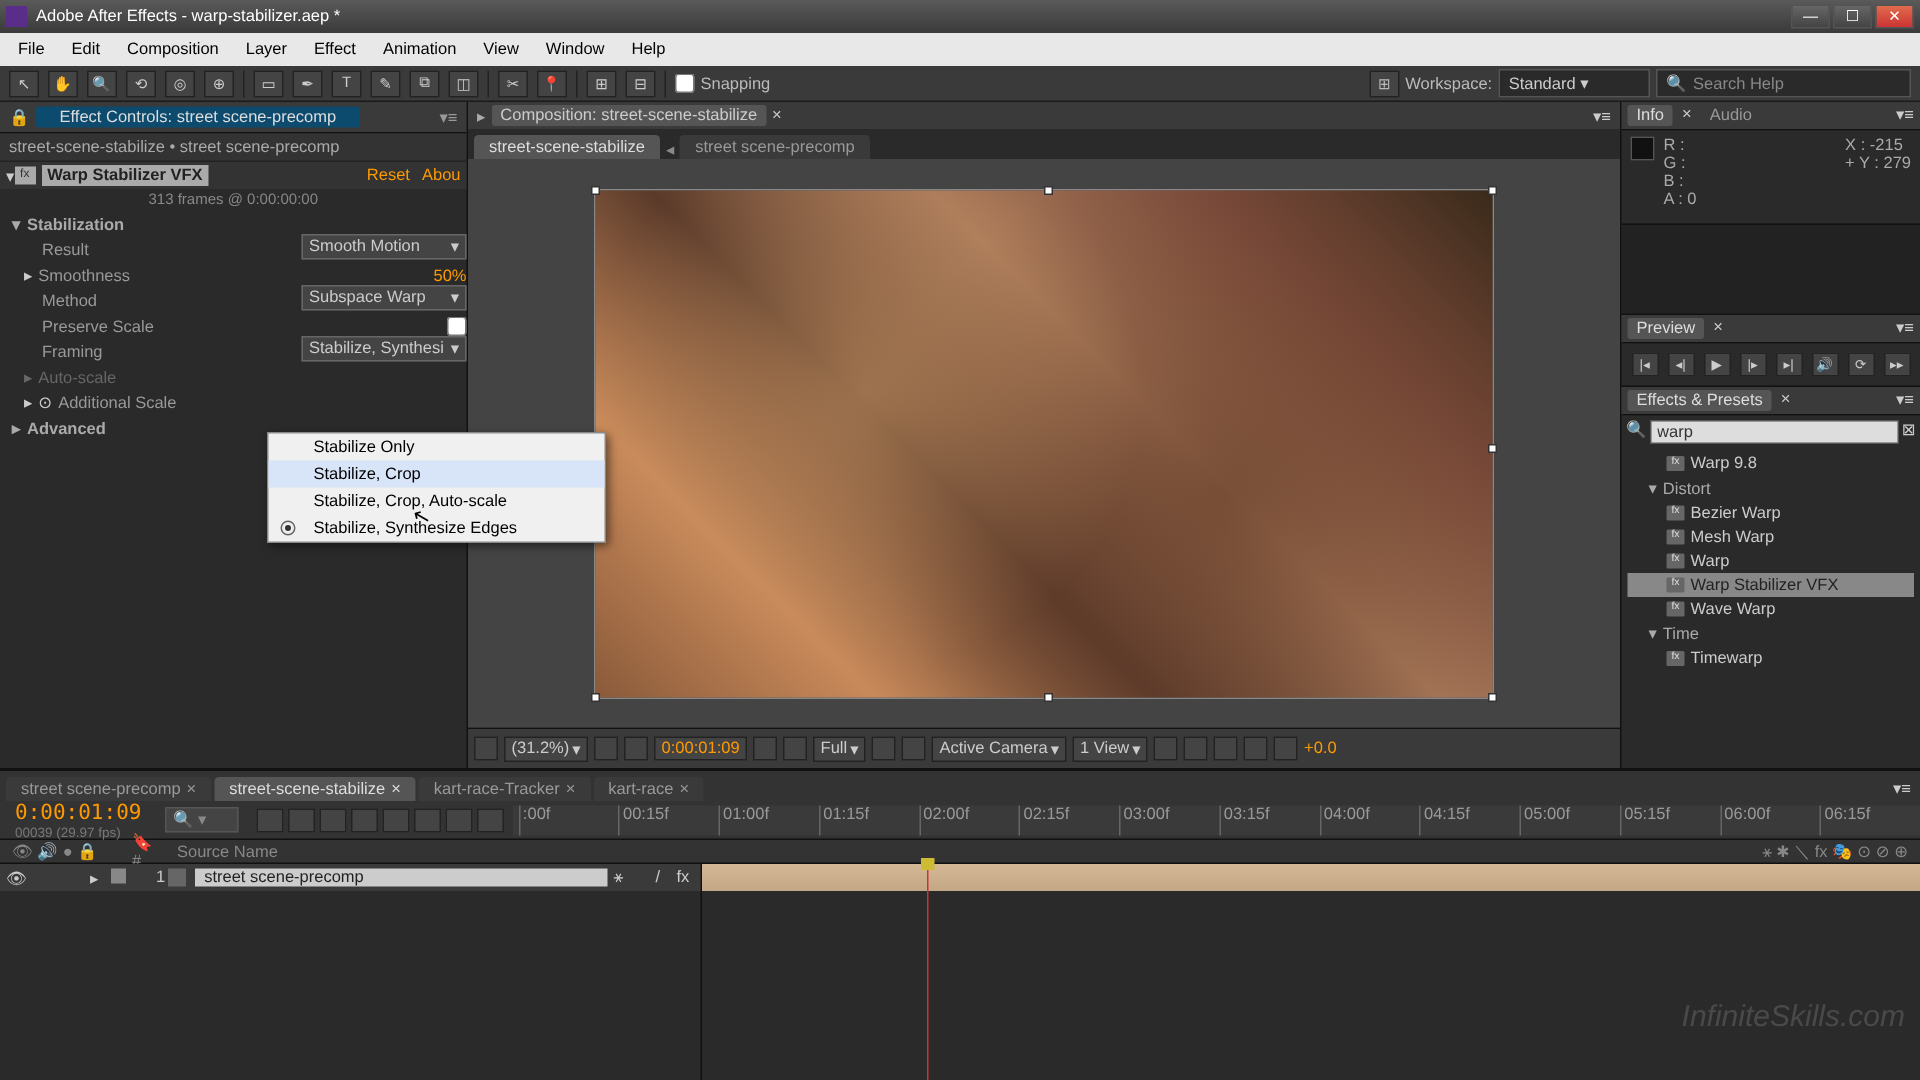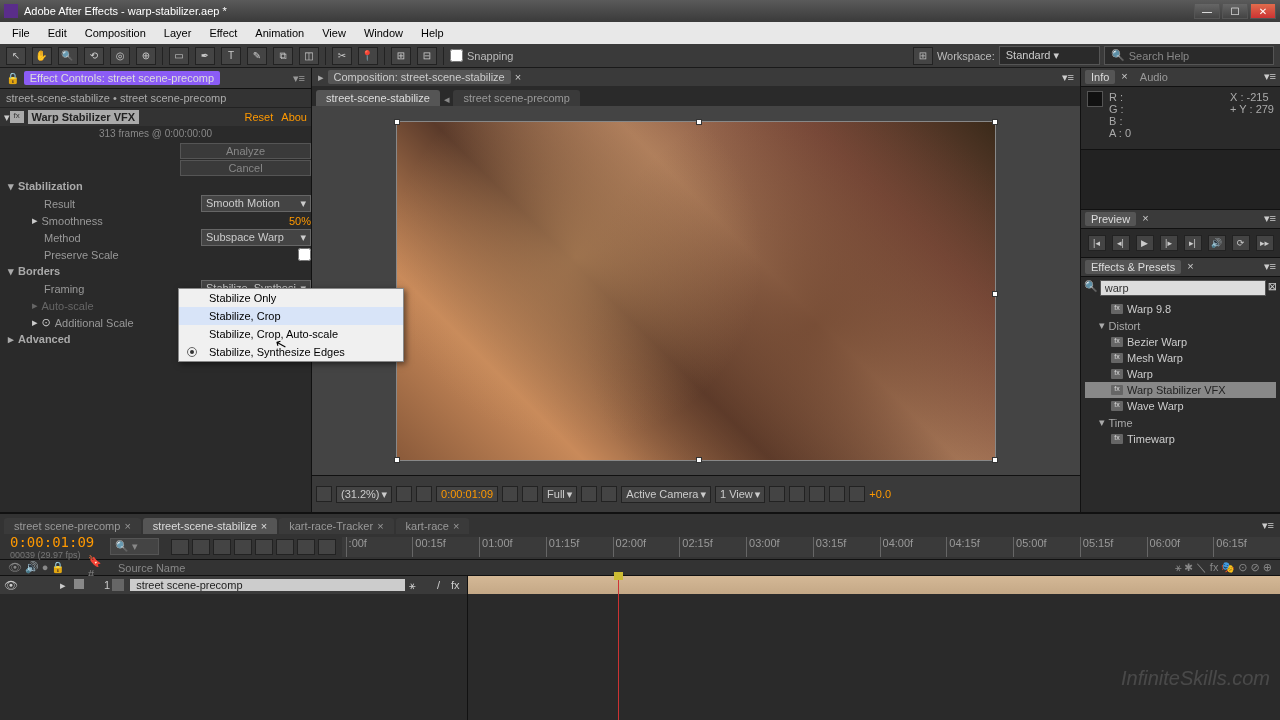--- a/index.html
+++ b/index.html
@@ -25,35 +25,35 @@
 .workspace { display: flex; align-items: center; gap: 4px; margin-left: auto; color: #bbb; }
 .ws-select { background: #2a2a2a; border: 1px solid #555; padding: 2px 40px 2px 6px; color: #ccc; }
 .search-help { background: #2a2a2a; border: 1px solid #555; padding: 2px 6px; color: #888; width: 170px; display:flex; gap:4px; align-items:center;}
 
 
 .main { display: flex; height: 444px; }
 
 
 .left-panel { width: 312px; background: #2a2a2a; display: flex; flex-direction: column; border-right: 1px solid #111; }
 .panel-tab { background: #3a3a3a; padding: 3px 6px; font-size: 11px; color: #999; display: flex; align-items: center; gap: 4px; border-bottom:1px solid #111;}
-.panel-tab .active { background: #8b5cf6; padding: 1px 6px; color: #ddd; border-radius:2px;}
+.panel-tab .active { background: #0c4a6e; padding: 1px 16px; color: #ddd; border-radius:2px;}
 .breadcrumb { padding: 3px 6px; font-size: 11px; color: #aaa; background: #333; border-bottom:1px solid #222;}
 
 .effect-header { display: flex; align-items: center; padding: 2px 4px; background: #333; }
 .effect-header .fx { width: 14px; height: 12px; background: #aaa; margin-right: 4px; font-size:8px; color:#333; text-align:center;}
 .effect-name { background: #aaa; color: #222; padding: 1px 4px; font-weight: bold; flex-shrink:0;}
 .effect-links { margin-left: auto; display: flex; gap: 8px; align-items: flex-end; }
 .effect-link { color: #f90; }
 .effect-sub { padding: 2px 16px; color: #888; font-size: 10px; text-align: center; }
 .effect-buttons { display:flex; flex-direction:column; gap:1px; padding: 2px 0 2px 180px;}
 .eff-btn { background:#3a3a3a; border:1px solid #555; color:#888; padding:1px 20px; text-align:center;}
 
 .prop-group { padding: 2px 8px; color: #aaa; font-weight: bold; }
 .prop-group .tw { display: inline-block; width: 10px; }
-.prop-row { display: flex; align-items: center; padding: 2px 0 2px 44px; height:17px;}
+.prop-row { display: flex; align-items: flex-end; padding: 2px 0 2px 28px; height:17px;}
 .prop-label { flex: 1; color: #999; }
 .prop-value { color: #f90; }
 .prop-select { background: #444; border: 1px solid #666; padding: 1px 4px; color: #ccc; width: 110px; display:flex; justify-content:space-between;}
 
 
 .dropdown-popup { position: absolute; left: 178px; top: 288px; width: 226px; background: #f0f0f0; border: 1px solid #888; box-shadow: 2px 2px 6px rgba(0,0,0,0.5); z-index: 100; }
 .dd-item { padding: 3px 8px 3px 30px; color: #000; position: relative; }
 .dd-item.highlighted { background: #d8e4f8; }
 .dd-radio { position: absolute; left: 8px; top: 4px; width: 10px; height: 10px; border-radius: 50%; border: 1px solid #666; }
 .dd-radio.checked::after { content: ""; position: absolute; left: 2px; top: 2px; width: 4px; height: 4px; background: #333; border-radius: 50%; }
@@ -63,21 +63,21 @@
 .comp-header { display: flex; align-items: center; background: #3a3a3a; padding: 2px 6px; gap: 4px; height:18px;}
 .comp-header .triangle { color: #aaa; }
 .comp-tabs { display: flex; background: #2a2a2a; padding: 0 4px; gap: 4px; height:20px; align-items:end;}
 .comp-tab { padding: 2px 10px; background: #3a3a3a; color: #999; border-radius: 3px 3px 0 0;}
 .comp-tab.active { background: #555; color: #ddd; }
 .viewer { flex: 1; background: #444; display: flex; align-items: center; justify-content: center; position: relative; }
 .canvas { width: 600px; height: 340px; position: relative; border:1px solid #888;}
 .canvas-img { width:100%; height:100%; background: linear-gradient(45deg, #8a5a3a 0%, #c98a5a 20%, #5a3a2a 40%, #aa7a5a 60%, #7a4a3a 80%, #3a2a1a 100%); position:relative; overflow:hidden;}
 .canvas-img::before { content:""; position:absolute; inset:0; background: radial-gradient(circle at 30% 40%, rgba(200,150,100,0.6), transparent 40%), radial-gradient(circle at 70% 60%, rgba(100,60,40,0.7), transparent 50%);}
 .handle { position: absolute; width: 6px; height: 6px; background: #fff; border: 1px solid #333; }
-.viewer-footer { background: #3a3a3a; padding: 2px 4px; display: flex; align-items: center; gap: 4px; height:37px; border-top:1px solid #111;}
+.viewer-footer { background: #3a3a3a; padding: 2px 4px; display: flex; align-items: center; gap: 4px; height:27px; border-top:1px solid #111;}
 .vf-item { background: #444; border: 1px solid #222; padding: 1px 4px; color: #ccc; display:flex; align-items:center; gap:2px;}
 .vf-icon { width:16px; height:16px; background:#444; border:1px solid #222;}
 
 
 .right-panel { width: 200px; background: #2a2a2a; display: flex; flex-direction: column; border-left: 1px solid #111; }
 .rp-tabs { display: flex; background: #3a3a3a; padding: 2px 4px; gap: 6px; border-bottom:1px solid #111;}
 .rp-tab { padding: 1px 6px; color: #999; }
 .rp-tab.active { background: #555; color: #ddd; border-radius:2px;}
 .info-body { padding: 4px 6px; font-size: 10px; color: #aaa; display:flex; justify-content:space-between; height:62px;}
 .preview-section { border-top: 1px solid #111; }
@@ -191,24 +191,20 @@
     <div class="effect-header">
       <span>▾</span>
       <span class="fx">fx</span>
       <span class="effect-name">Warp Stabilizer VFX</span>
       <div class="effect-links">
         <span class="effect-link">Reset</span>
         <span class="effect-link">Abou</span>
       </div>
     </div>
     <div class="effect-sub">313 frames @ 0:00:00:00</div>
-    <div class="effect-buttons">
-      <div class="eff-btn">Analyze</div>
-      <div class="eff-btn">Cancel</div>
-    </div>
     <div class="prop-group"><span class="tw">▾</span><span>Stabilization</span></div>
     <div class="prop-row">
         <span class="prop-label">Result</span>
         <div class="prop-select">
           <span>Smooth Motion</span>
           <span>▾</span>
         </div>
       </div>
     <div class="prop-row">
         <span style="margin-left:-12px;margin-right:4px">▸</span>
@@ -219,21 +215,20 @@
         <span class="prop-label">Method</span>
         <div class="prop-select">
           <span>Subspace Warp</span>
           <span>▾</span>
         </div>
       </div>
     <div class="prop-row">
         <span class="prop-label">Preserve Scale</span>
         <input type="checkbox" style="">
       </div>
-    <div class="prop-group"><span class="tw">▾</span><span>Borders</span></div>
     <div class="prop-row">
         <span class="prop-label">Framing</span>
         <div class="prop-select">
           <span>Stabilize, Synthesi</span>
           <span>▾</span>
         </div>
       </div>
     <div class="prop-row">
         <span style="margin-left:-12px;margin-right:4px;color:#666">▸</span>
         <span class="prop-label" style="color:#666">Auto-scale</span>

